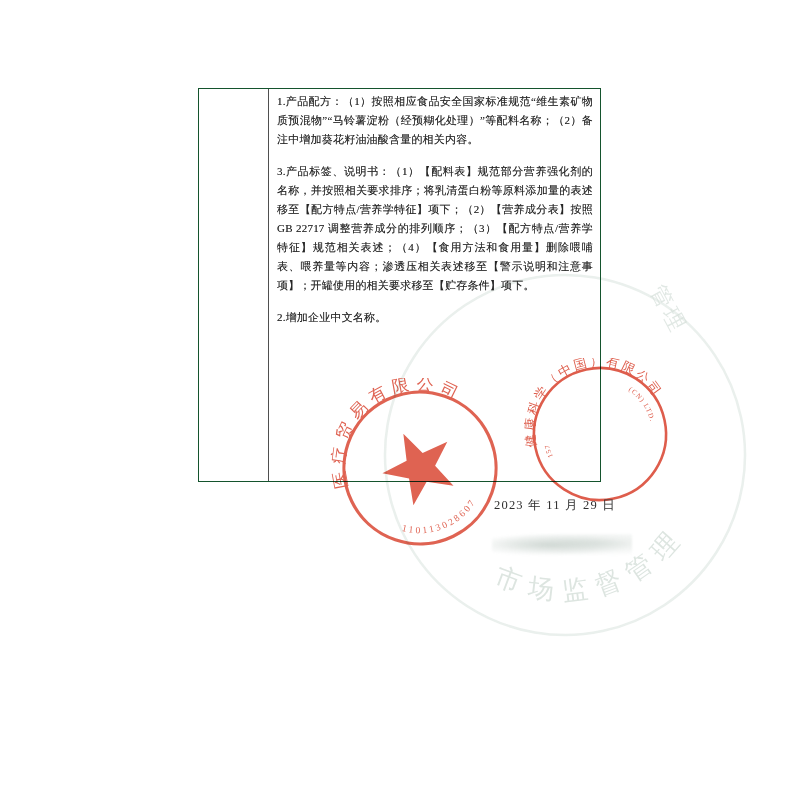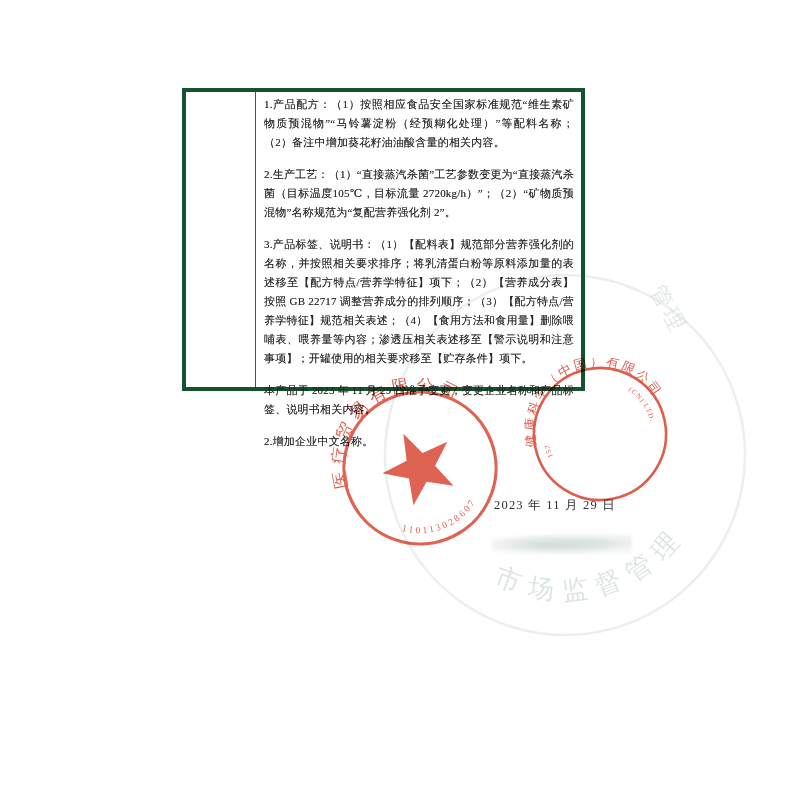--- a/index.html
+++ b/index.html
@@ -9,23 +9,23 @@
     width: 800px; height: 800px;
     background: #ffffff;
     font-family: "Liberation Serif", "DejaVu Serif", serif;
     color: #2b2b2b;
     overflow: hidden;
   }
 
   
   .change-box {
     position: absolute;
-    left: 182px; top: 88px;
-    width: 403px; height: 303px;
-    border: 4px solid #14532d;
+    left: 198px; top: 88px;
+    width: 403px; height: 394px;
+    border: 1px solid #14532d;
   }
   .left-col {
     position: absolute;
     left: 0; top: 0; bottom: 0;
     width: 70px;
     border-right: 1px solid #4f4f4f;
   }
   .text-col {
     position: absolute;
     left: 71px; top: 0; right: 0; bottom: 0;
@@ -81,23 +81,21 @@
       <textPath href="#faintArcBottom" startOffset="12%">市场监督管理</textPath>
     </text>
   </g>
   <text x="300" y="50" font-size="22" letter-spacing="4" fill="#9fb6a9" opacity="0.7" transform="rotate(62 300 50)">管理</text>
 </svg>
 
 <div class="change-box">
   <div class="left-col"></div>
   <div class="text-col">
     <p>1.产品配方：（1）按照相应食品安全国家标准规范“维生素矿物质预混物”“马铃薯淀粉（经预糊化处理）”等配料名称；（2）备注中增加葵花籽油油酸含量的相关内容。</p>
-    <p>2.生产工艺：（1）“直接蒸汽杀菌”工艺参数变更为“直接蒸汽杀菌（目标温度105℃，目标流量 2720kg/h）”；（2）“矿物质预混物”名称规范为“复配营养强化剂 2”。</p>
     <p>3.产品标签、说明书：（1）【配料表】规范部分营养强化剂的名称，并按照相关要求排序；将乳清蛋白粉等原料添加量的表述移至【配方特点/营养学特征】项下；（2）【营养成分表】按照 GB 22717 调整营养成分的排列顺序；（3）【配方特点/营养学特征】规范相关表述；（4）【食用方法和食用量】删除喂哺表、喂养量等内容；渗透压相关表述移至【警示说明和注意事项】；开罐使用的相关要求移至【贮存条件】项下。</p>
-    <p>本产品于 2023 年 11 月 29 日准予变更，变更企业名称和产品标签、说明书相关内容。</p>
     <p>2.增加企业中文名称。</p>
   </div>
 </div>
 
 <svg class="stamp stamp-company" viewBox="0 0 180 180">
   <defs>
     <path id="coArcTop" d="M 18,96 A 73 73 0 1 1 162,96"></path>
     <path id="coArcBottom" d="M 34,124 A 66 66 0 0 0 146,124"></path>
   </defs>
   <g transform="rotate(-26 90 90)">

